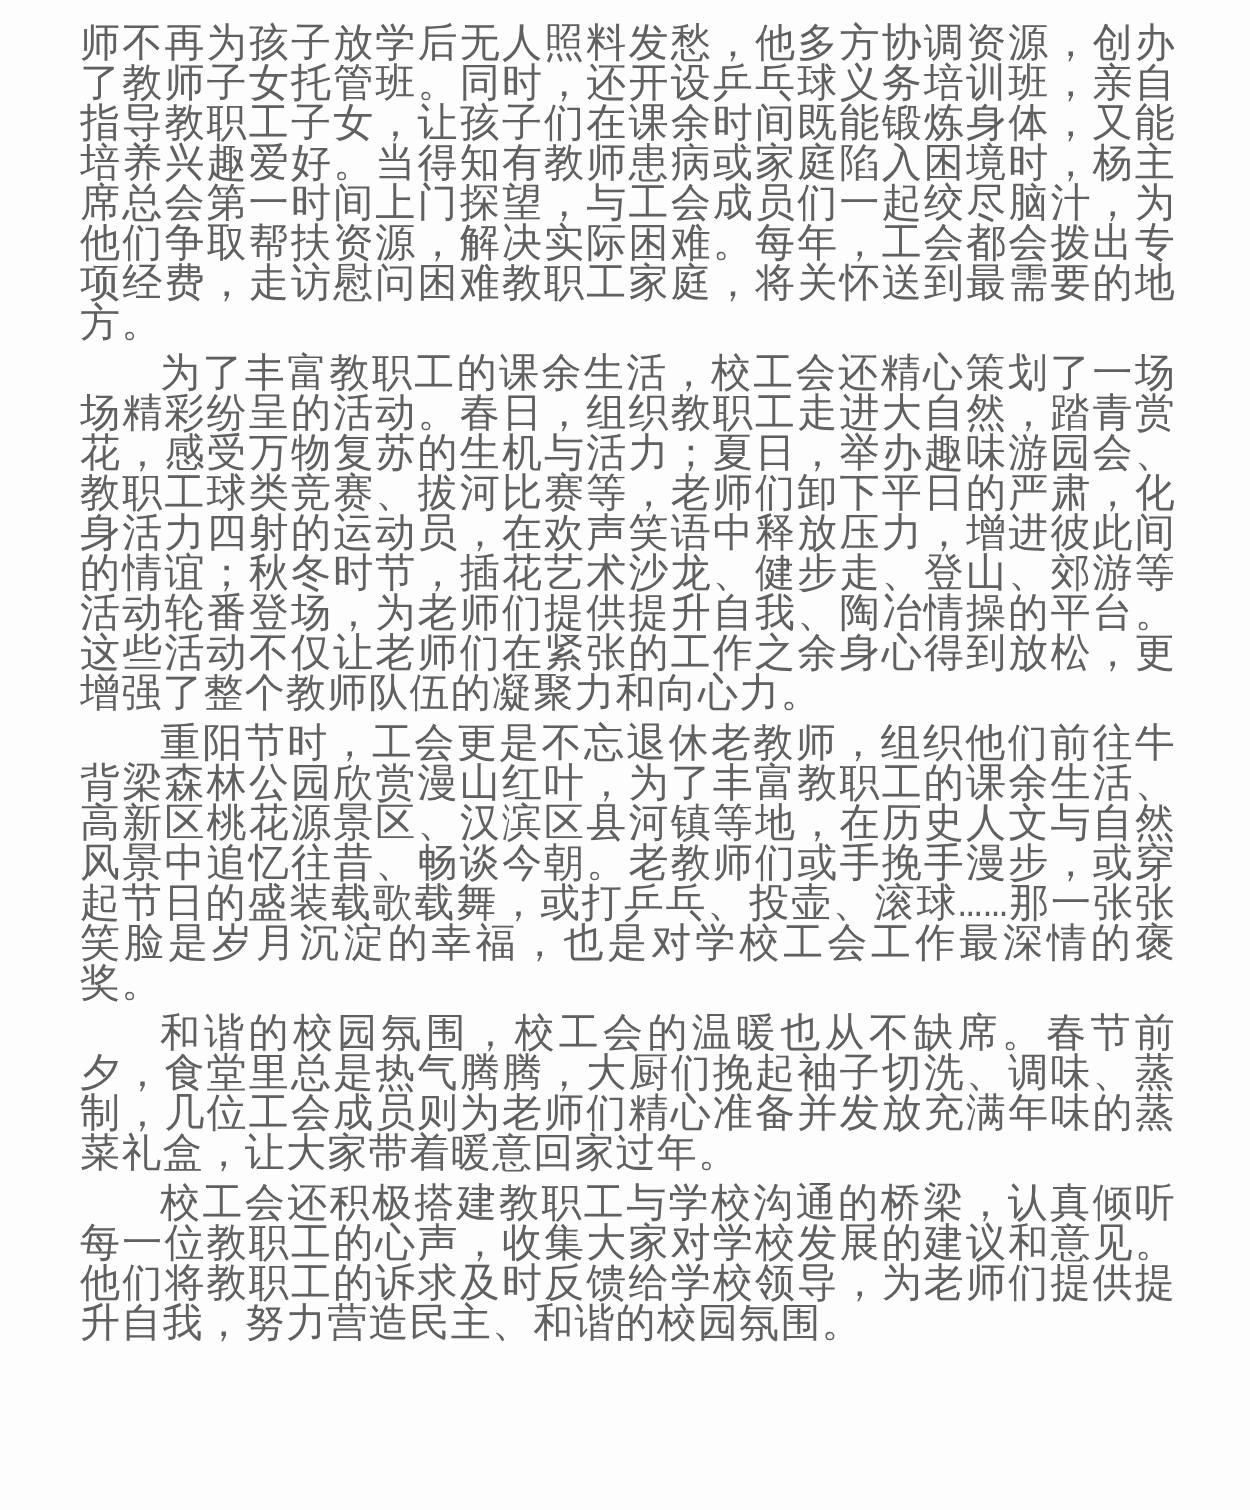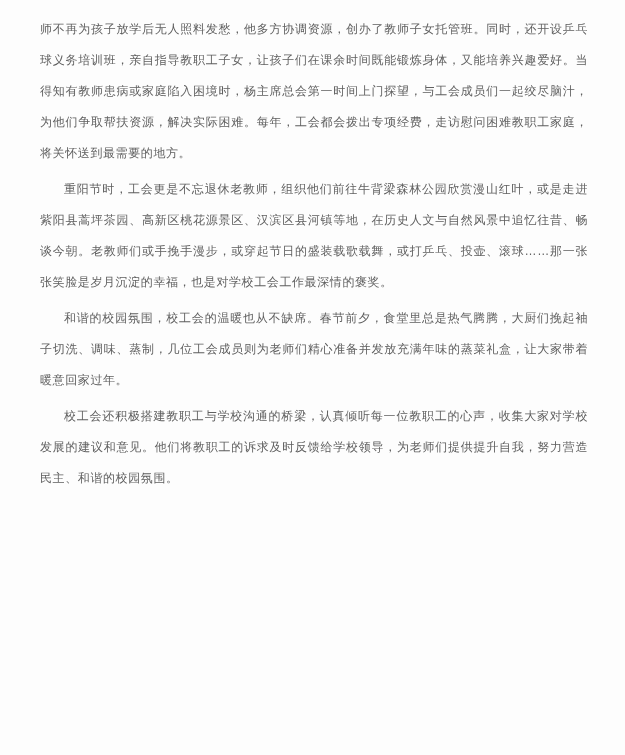--- a/index.html
+++ b/index.html
@@ -17,23 +17,23 @@
     width: 625px;
     height: 755px;
     background: #fdfdfd;
     overflow: hidden;
   }
   .text-block {
     position: absolute;
     left: 40px;
     top: 14px;
     width: 548px;
-    font-family: Liberation Sans, sans-serif;
-    font-size: 12px;
-    line-height: 31px;
+    font-family: Liberation Mono, monospace;
+    font-size: 20px;
+    line-height: 20px;
     letter-spacing: 0.6px;
     color: #606060;
     text-align: justify;
     text-justify: inter-ideograph;
   }
   .text-block p {
     margin: 0 0 5px 0;
     text-align: justify;
     text-justify: inter-ideograph;
     word-break: break-all;
@@ -44,17 +44,18 @@
   .text-block p:last-child {
     margin-bottom: 0;
   }
 </style>
 </head>
 <body>
 
 <div class="page" style="background: rgb(253, 253, 253);">
   <div class="text-block" style="color: rgb(96, 96, 96);">
       <p>师不再为孩子放学后无人照料发愁，他多方协调资源，创办了教师子女托管班。同时，还开设乒乓球义务培训班，亲自指导教职工子女，让孩子们在课余时间既能锻炼身体，又能培养兴趣爱好。当得知有教师患病或家庭陷入困境时，杨主席总会第一时间上门探望，与工会成员们一起绞尽脑汁，为他们争取帮扶资源，解决实际困难。每年，工会都会拨出专项经费，走访慰问困难教职工家庭，将关怀送到最需要的地方。</p>
-      <p class="indent">重阳节时，工会更是不忘退休老教师，组织他们前往牛背梁森林公园欣赏漫山红叶，或是走进紫阳县蒿坪茶园、高新区桃花源景区、汉滨区县河镇等地，在历史人文与自然风景中追忆往昔、畅谈今朝。老教师们或手挽手漫步，或穿起节日的盛装载歌载舞，或打乒乓、投壶、滚球……那一张张笑脸是岁月沉淀的幸福，也是对学校工会工作最深情的褒奖。</p>
+      <p class="indent">为了丰富教职工的课余生活，校工会还精心策划了一场场精彩纷呈的活动。春日，组织教职工走进大自然，踏青赏花，感受万物复苏的生机与活力；夏日，举办趣味游园会、教职工球类竞赛、拔河比赛等，老师们卸下平日的严肃，化身活力四射的运动员，在欢声笑语中释放压力，增进彼此间的情谊；秋冬时节，插花艺术沙龙、健步走、登山、郊游等活动轮番登场，为老师们提供提升自我、陶冶情操的平台。这些活动不仅让老师们在紧张的工作之余身心得到放松，更增强了整个教师队伍的凝聚力和向心力。</p>
+      <p class="indent">重阳节时，工会更是不忘退休老教师，组织他们前往牛背梁森林公园欣赏漫山红叶，为了丰富教职工的课余生活、高新区桃花源景区、汉滨区县河镇等地，在历史人文与自然风景中追忆往昔、畅谈今朝。老教师们或手挽手漫步，或穿起节日的盛装载歌载舞，或打乒乓、投壶、滚球……那一张张笑脸是岁月沉淀的幸福，也是对学校工会工作最深情的褒奖。</p>
       <p class="indent">和谐的校园氛围，校工会的温暖也从不缺席。春节前夕，食堂里总是热气腾腾，大厨们挽起袖子切洗、调味、蒸制，几位工会成员则为老师们精心准备并发放充满年味的蒸菜礼盒，让大家带着暖意回家过年。</p>
       <p class="indent">校工会还积极搭建教职工与学校沟通的桥梁，认真倾听每一位教职工的心声，收集大家对学校发展的建议和意见。他们将教职工的诉求及时反馈给学校领导，为老师们提供提升自我，努力营造民主、和谐的校园氛围。</p>
     </div>
 </div>
 
 </body></html>

